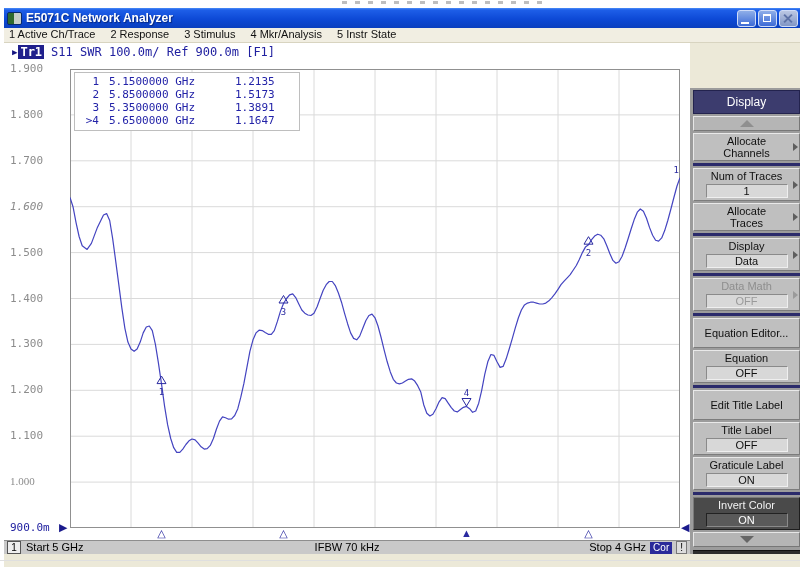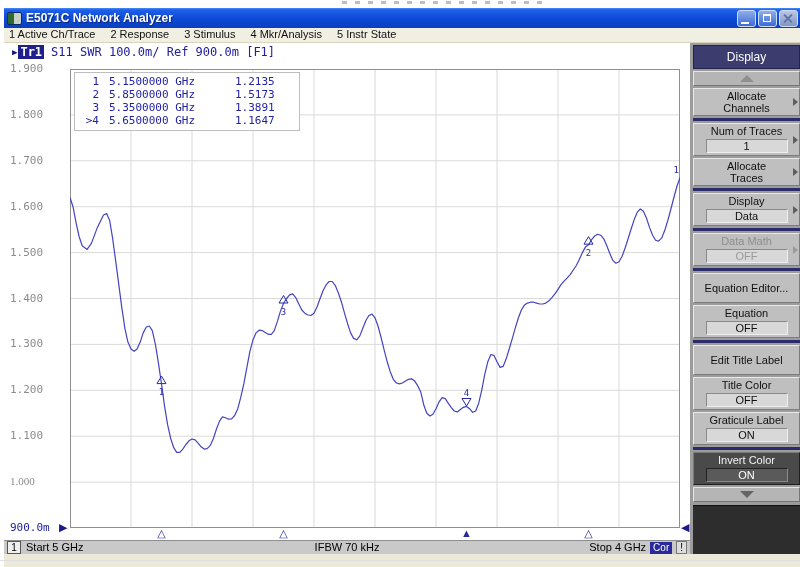--- a/index.html
+++ b/index.html
@@ -65,21 +65,21 @@
         display:flex;align-items:center;padding:0 3px;box-sizing:border-box;}
   .ch-box{background:#EFEFEF;border:1px solid #555;width:12px;height:11px;line-height:11px;
         text-align:center;font-size:10px;margin-right:5px;}
   .sb-ifbw{position:absolute;left:50%;transform:translateX(-50%);}
   .sb-right{position:absolute;right:3px;display:flex;gap:4px;align-items:center;}
   .cor{background:#2A2A9A;color:#fff;padding:0 3px;font-size:10px;line-height:12px;}
   .warn{background:#DDD;border:1px solid #777;padding:0 3px;font-size:10px;line-height:11px;}
 
   
   .sidebar{width:111px;background:#9C9C9C;display:flex;flex-direction:column;
-        padding:2px 1px 0 3px;box-sizing:border-box;}
+        padding:2px 1px 0 3px;box-sizing:border-box;margin-top:45px;}
   .sk-header{height:22px;background:#3C3C6E;border:1px solid #23234E;color:#fff;font-size:12px;
         display:flex;align-items:center;justify-content:center;margin-bottom:2px;}
   .sk-scroll{height:13px;background:#B5B5B5;border:1px solid;border-color:#E6E6E6 #777 #777 #E6E6E6;
         display:flex;align-items:center;justify-content:center;margin-bottom:2px;}
   .tri-up{width:0;height:0;border-left:7px solid transparent;border-right:7px solid transparent;
         border-bottom:7px solid #8F8F8F;}
   .tri-down{width:0;height:0;border-left:7px solid transparent;border-right:7px solid transparent;
         border-top:7px solid #666;}
   .softkey{position:relative;background:#BFBFBF;border:1px solid;border-color:#E9E9E9 #7C7C7C #7C7C7C #E9E9E9;
         margin-bottom:2px;padding:1px 7px;min-height:24px;display:flex;flex-direction:column;
@@ -134,21 +134,21 @@
         <div class="trace-status">
           <span class="tr-ind">▶</span>
           <span class="tr-label">Tr1</span>
           <span class="tr-text">S11 SWR 100.0m/ Ref 900.0m [F1]</span>
         </div>
 
         <div id="ylabels">
             <span class="ylab" style="top: 19px;">1.900</span>
             <span class="ylab" style="top: 64.9px;">1.800</span>
             <span class="ylab" style="top: 110.8px;">1.700</span>
-            <span class="ylab" style="top: 156.7px;">1.600</span>
+            <span class="ylab" style="top: 156.7px; font-style: italic;">1.600</span>
             <span class="ylab" style="top: 202.6px;">1.500</span>
             <span class="ylab" style="top: 248.5px;">1.400</span>
             <span class="ylab" style="top: 294.4px;">1.300</span>
             <span class="ylab" style="top: 340.3px;">1.200</span>
             <span class="ylab" style="top: 386.2px;">1.100</span>
             <span class="ylab" style="top: 432.1px; font-family: Liberation Serif, serif;">1.000</span>
             <span class="ylab ref" style="top: 478px;">900.0m</span>
           </div>
 
         <div class="plot">
@@ -276,21 +276,21 @@
             </div>
             <div class="softkey">
               <div class="sk-line">Equation</div>
               <div class="sk-value">OFF</div>
             </div>
             <div class="sk-sep"></div>
             <div class="softkey tall">
               <div class="sk-line">Edit Title Label</div>
             </div>
             <div class="softkey">
-              <div class="sk-line">Title Color</div>
+              <div class="sk-line">Title Label</div>
               <div class="sk-value">OFF</div>
             </div>
             <div class="softkey">
               <div class="sk-line">Graticule Label</div>
               <div class="sk-value">ON</div>
             </div>
             <div class="sk-sep"></div>
             <div class="softkey inverted">
               <div class="sk-line">Invert Color</div>
               <div class="sk-value">ON</div>

